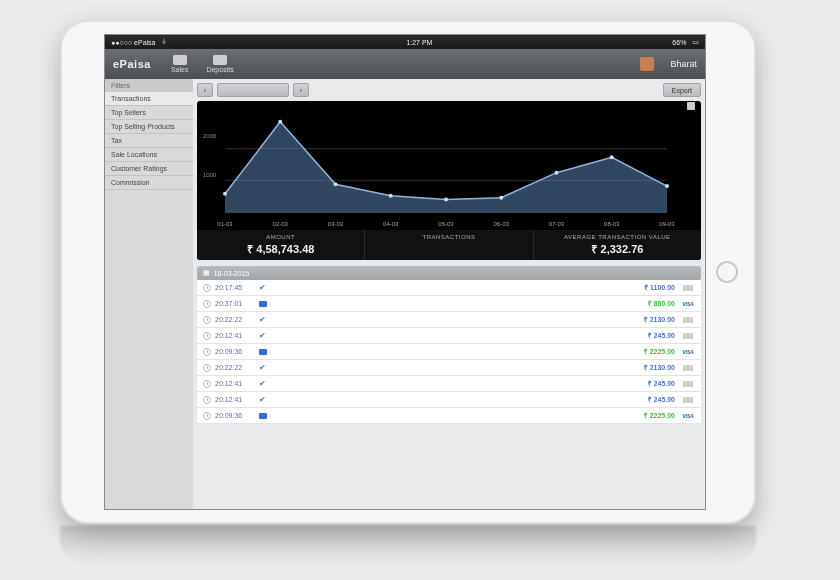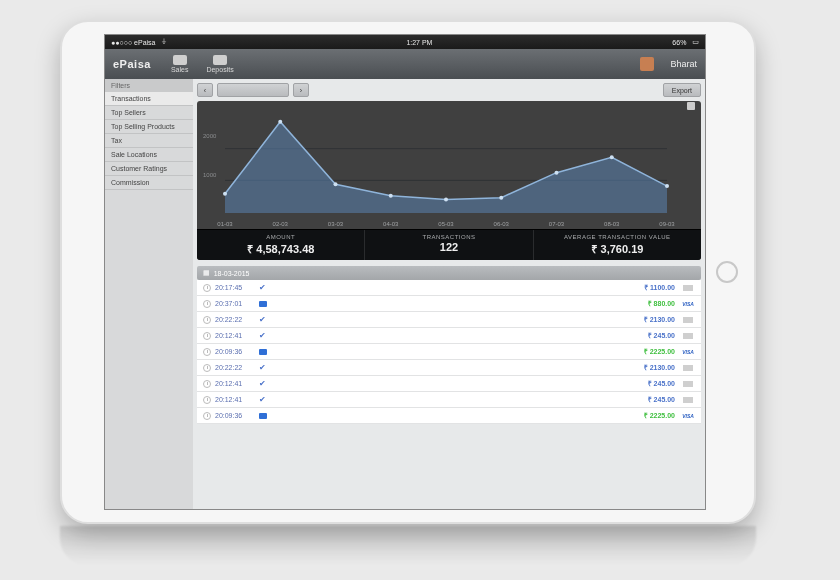--- a/index.html
+++ b/index.html
@@ -53,21 +53,21 @@
   .toolbar { display: flex; gap: 4px; align-items: center; margin-bottom: 4px; }
   .nav-btn, .range-box, .export-btn {
     height: 14px; background: linear-gradient(#d0d2d4,#b9bbbe); border: 1px solid #a0a2a5;
     border-radius: 2px; font-size: 7px; color: #333; display: flex; align-items: center; justify-content: center;
   }
   .nav-btn { width: 16px; }
   .range-box { width: 72px; }
   .export-btn { margin-left: auto; padding: 0 8px; }
 
   
-  .chart-card { background: #404040; border-radius: 3px; overflow: hidden; }
+  .chart-card { background: #000000; border-radius: 3px; overflow: hidden; }
   .chart-head { height: 10px; display: flex; justify-content: flex-end; align-items: center; padding: 0 6px; }
   .chart-head .sq { width: 8px; height: 8px; background: #ccc; border-radius: 1px; }
   .chart-svg-wrap { height: 118px; position: relative; }
   .axis-label { position: absolute; color: #9ea0a2; font-size: 6px; bottom: 2px; transform: translateX(-50%); }
   .y-label { position: absolute; left: 6px; color: #8a8c8e; font-size: 6px; transform: translateY(-50%); }
 
   .kpi-row { display: flex; background: #0f1113; border-top: 1px solid #000; }
   .kpi { flex: 1; text-align: center; padding: 4px 0; color: #eee; border-right: 1px solid #2a2c2e; }
   .kpi:last-child { border-right: none; }
   .kpi .lbl { font-size: 6px; color: #a9abad; text-transform: uppercase; letter-spacing: .5px; }
@@ -192,25 +192,24 @@
               <span class="y-label" style="top: 63.6px;">1000</span>
               <span class="y-label" style="top: 25.2px;">2000</span>
             </div>
           <div class="kpi-row" id="kpi-row">
               <div class="kpi">
                 <div class="lbl">AMOUNT</div>
                 <div class="val">₹ 4,58,743.48</div>
               </div>
               <div class="kpi">
                 <div class="lbl">TRANSACTIONS</div>
-                <div class="val">122</div>
               </div>
               <div class="kpi">
                 <div class="lbl">AVERAGE TRANSACTION VALUE</div>
-                <div class="val">₹ 3,760.19</div>
+                <div class="val">₹ 2,332.76</div>
               </div>
             </div>
         </div>
 
         <div class="tx-panel">
           <div class="tx-head">
             <span>▦</span>
             <span>18-03-2015</span>
           </div>
           <div id="tx-rows">

